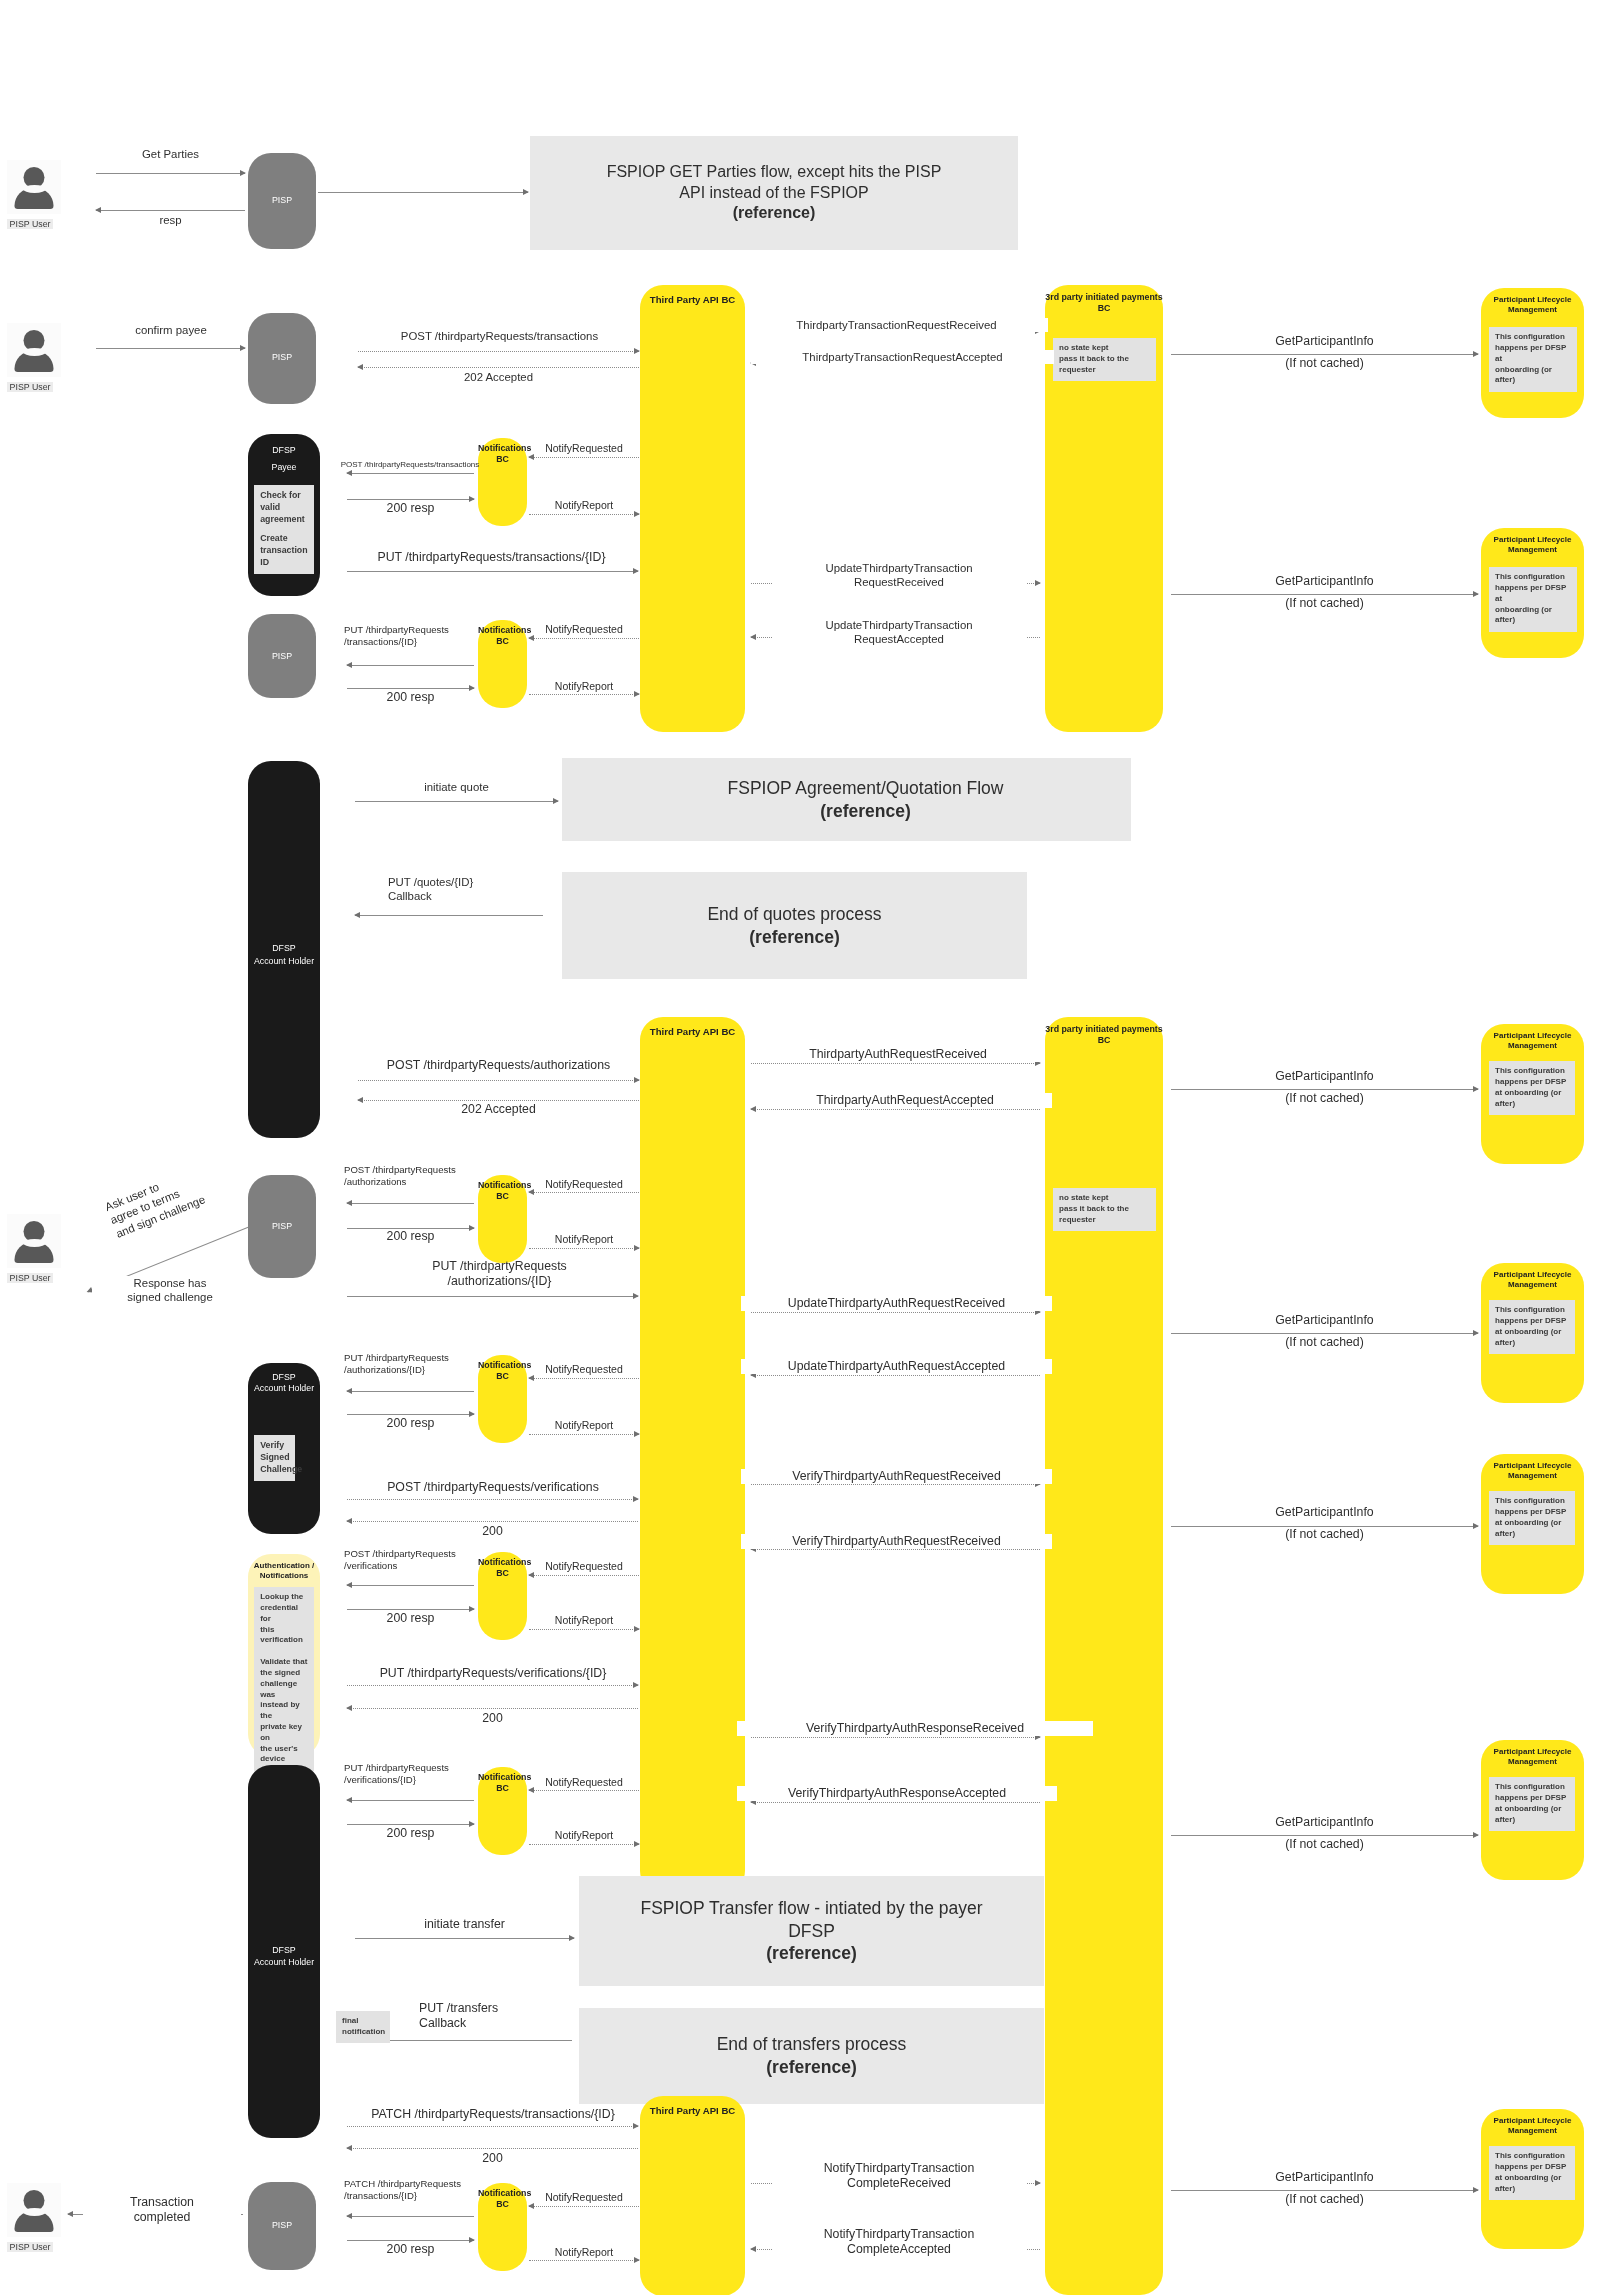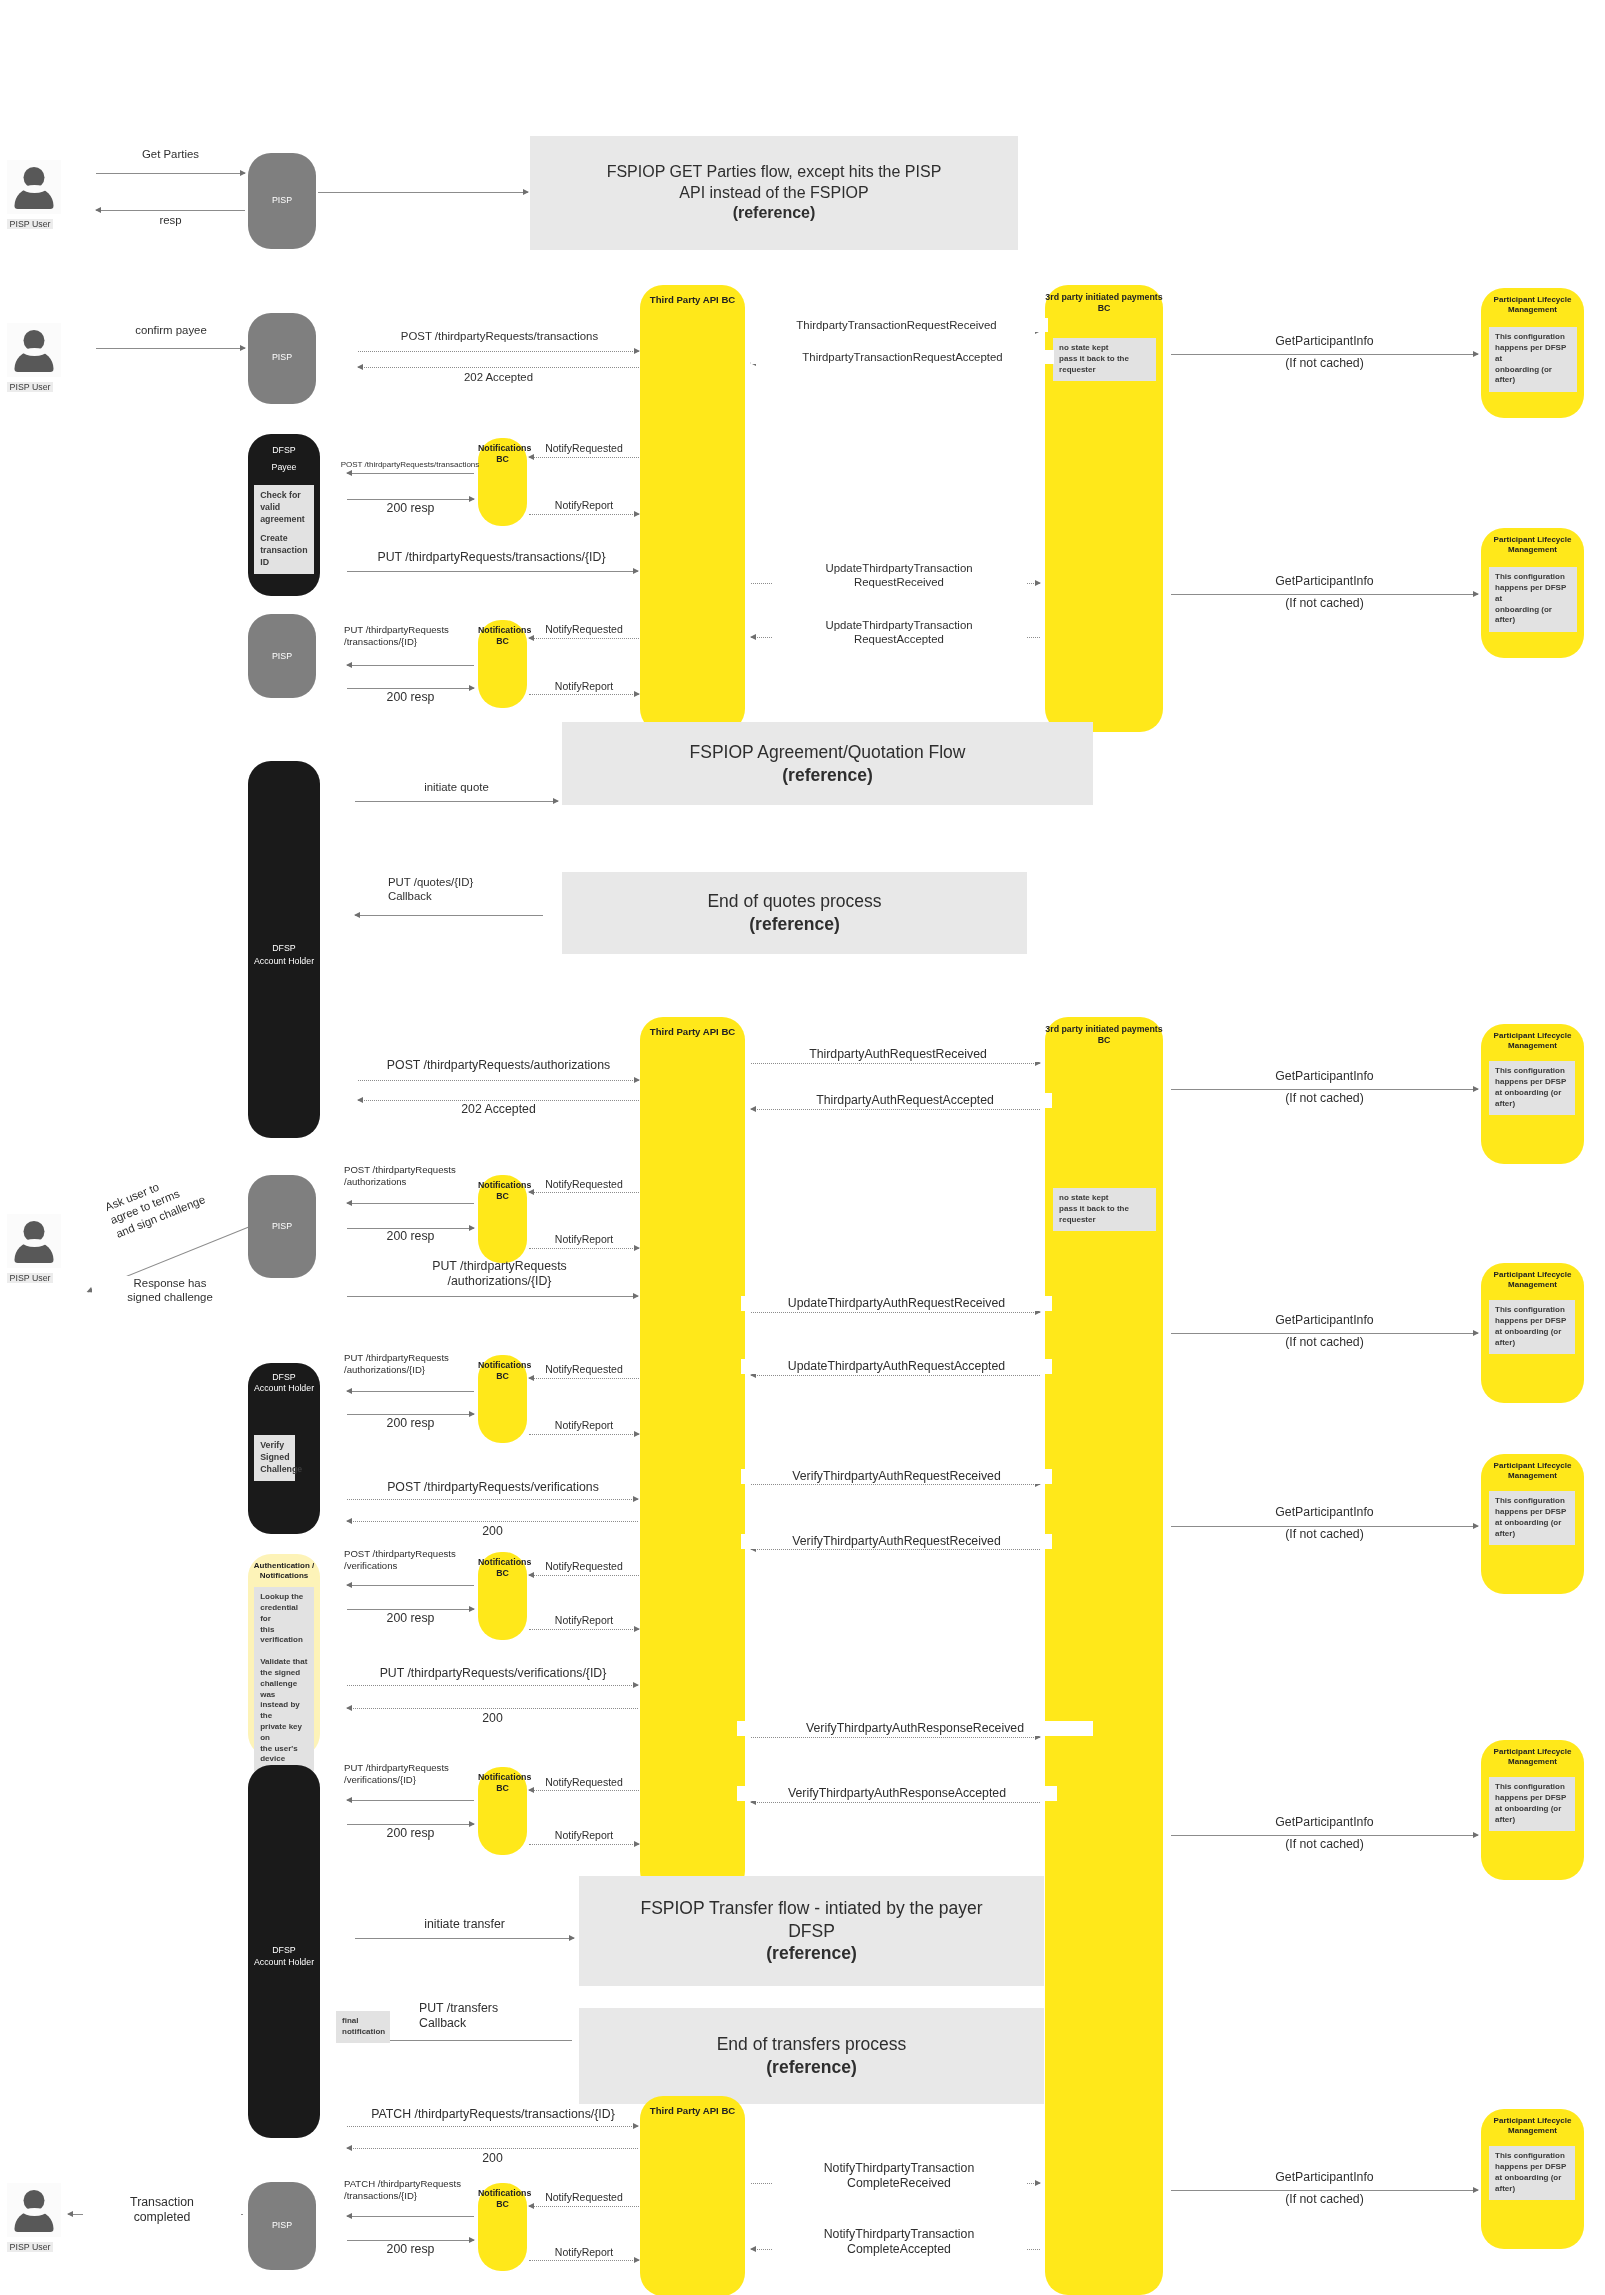--- a/index.html
+++ b/index.html
@@ -288,32 +288,32 @@
     <div class="shaft"></div>
       <div class="head-r"></div>
     </div>
   <div class="alabel t12" style="left:529px;top:680px;width:110px;">NotifyReport</div>
 
   <div class="lifeline ll-black" style="left:248px;top:761px;width:72px;height:377px;">
     <div class="ll-title plain t10" style="top:182px;">DFSP</div>
     <div class="ll-title plain t10" style="top:195px;">Account Holder</div>
   </div>
 
-  <div class="refbox" style="left:562px;top:722px;width:531px;height:83px;">
+  <div class="refbox" style="left:562px;top:758px;width:531px;height:83px;padding-left:38px;">
     <div class="rb-line t20">FSPIOP Agreement/Quotation Flow</div>
     <div class="rb-line rb-ref t20">(reference)</div>
   </div>
 
   <div class="arrow" style="left:355px;top:801px;width:203px;">
     <div class="shaft"></div>
       <div class="head-r"></div>
     </div>
   <div class="alabel t13" style="left:355px;top:780px;width:203px;">initiate quote</div>
 
-  <div class="refbox" style="left:562px;top:872px;width:465px;height:82px;">
+  <div class="refbox" style="left:562px;top:872px;width:465px;height:107px;">
     <div class="rb-line t20">End of quotes process</div>
     <div class="rb-line rb-ref t20">(reference)</div>
   </div>
 
   <div class="arrow" style="left:355px;top:915px;width:188px;">
     <div class="shaft"></div>
       <div class="head-l"></div>
     </div>
   <div class="alabel t13 wrap" style="left:388px;top:875px;width:162px;text-align:left;">
     <div>PUT /quotes/{ID}</div>

